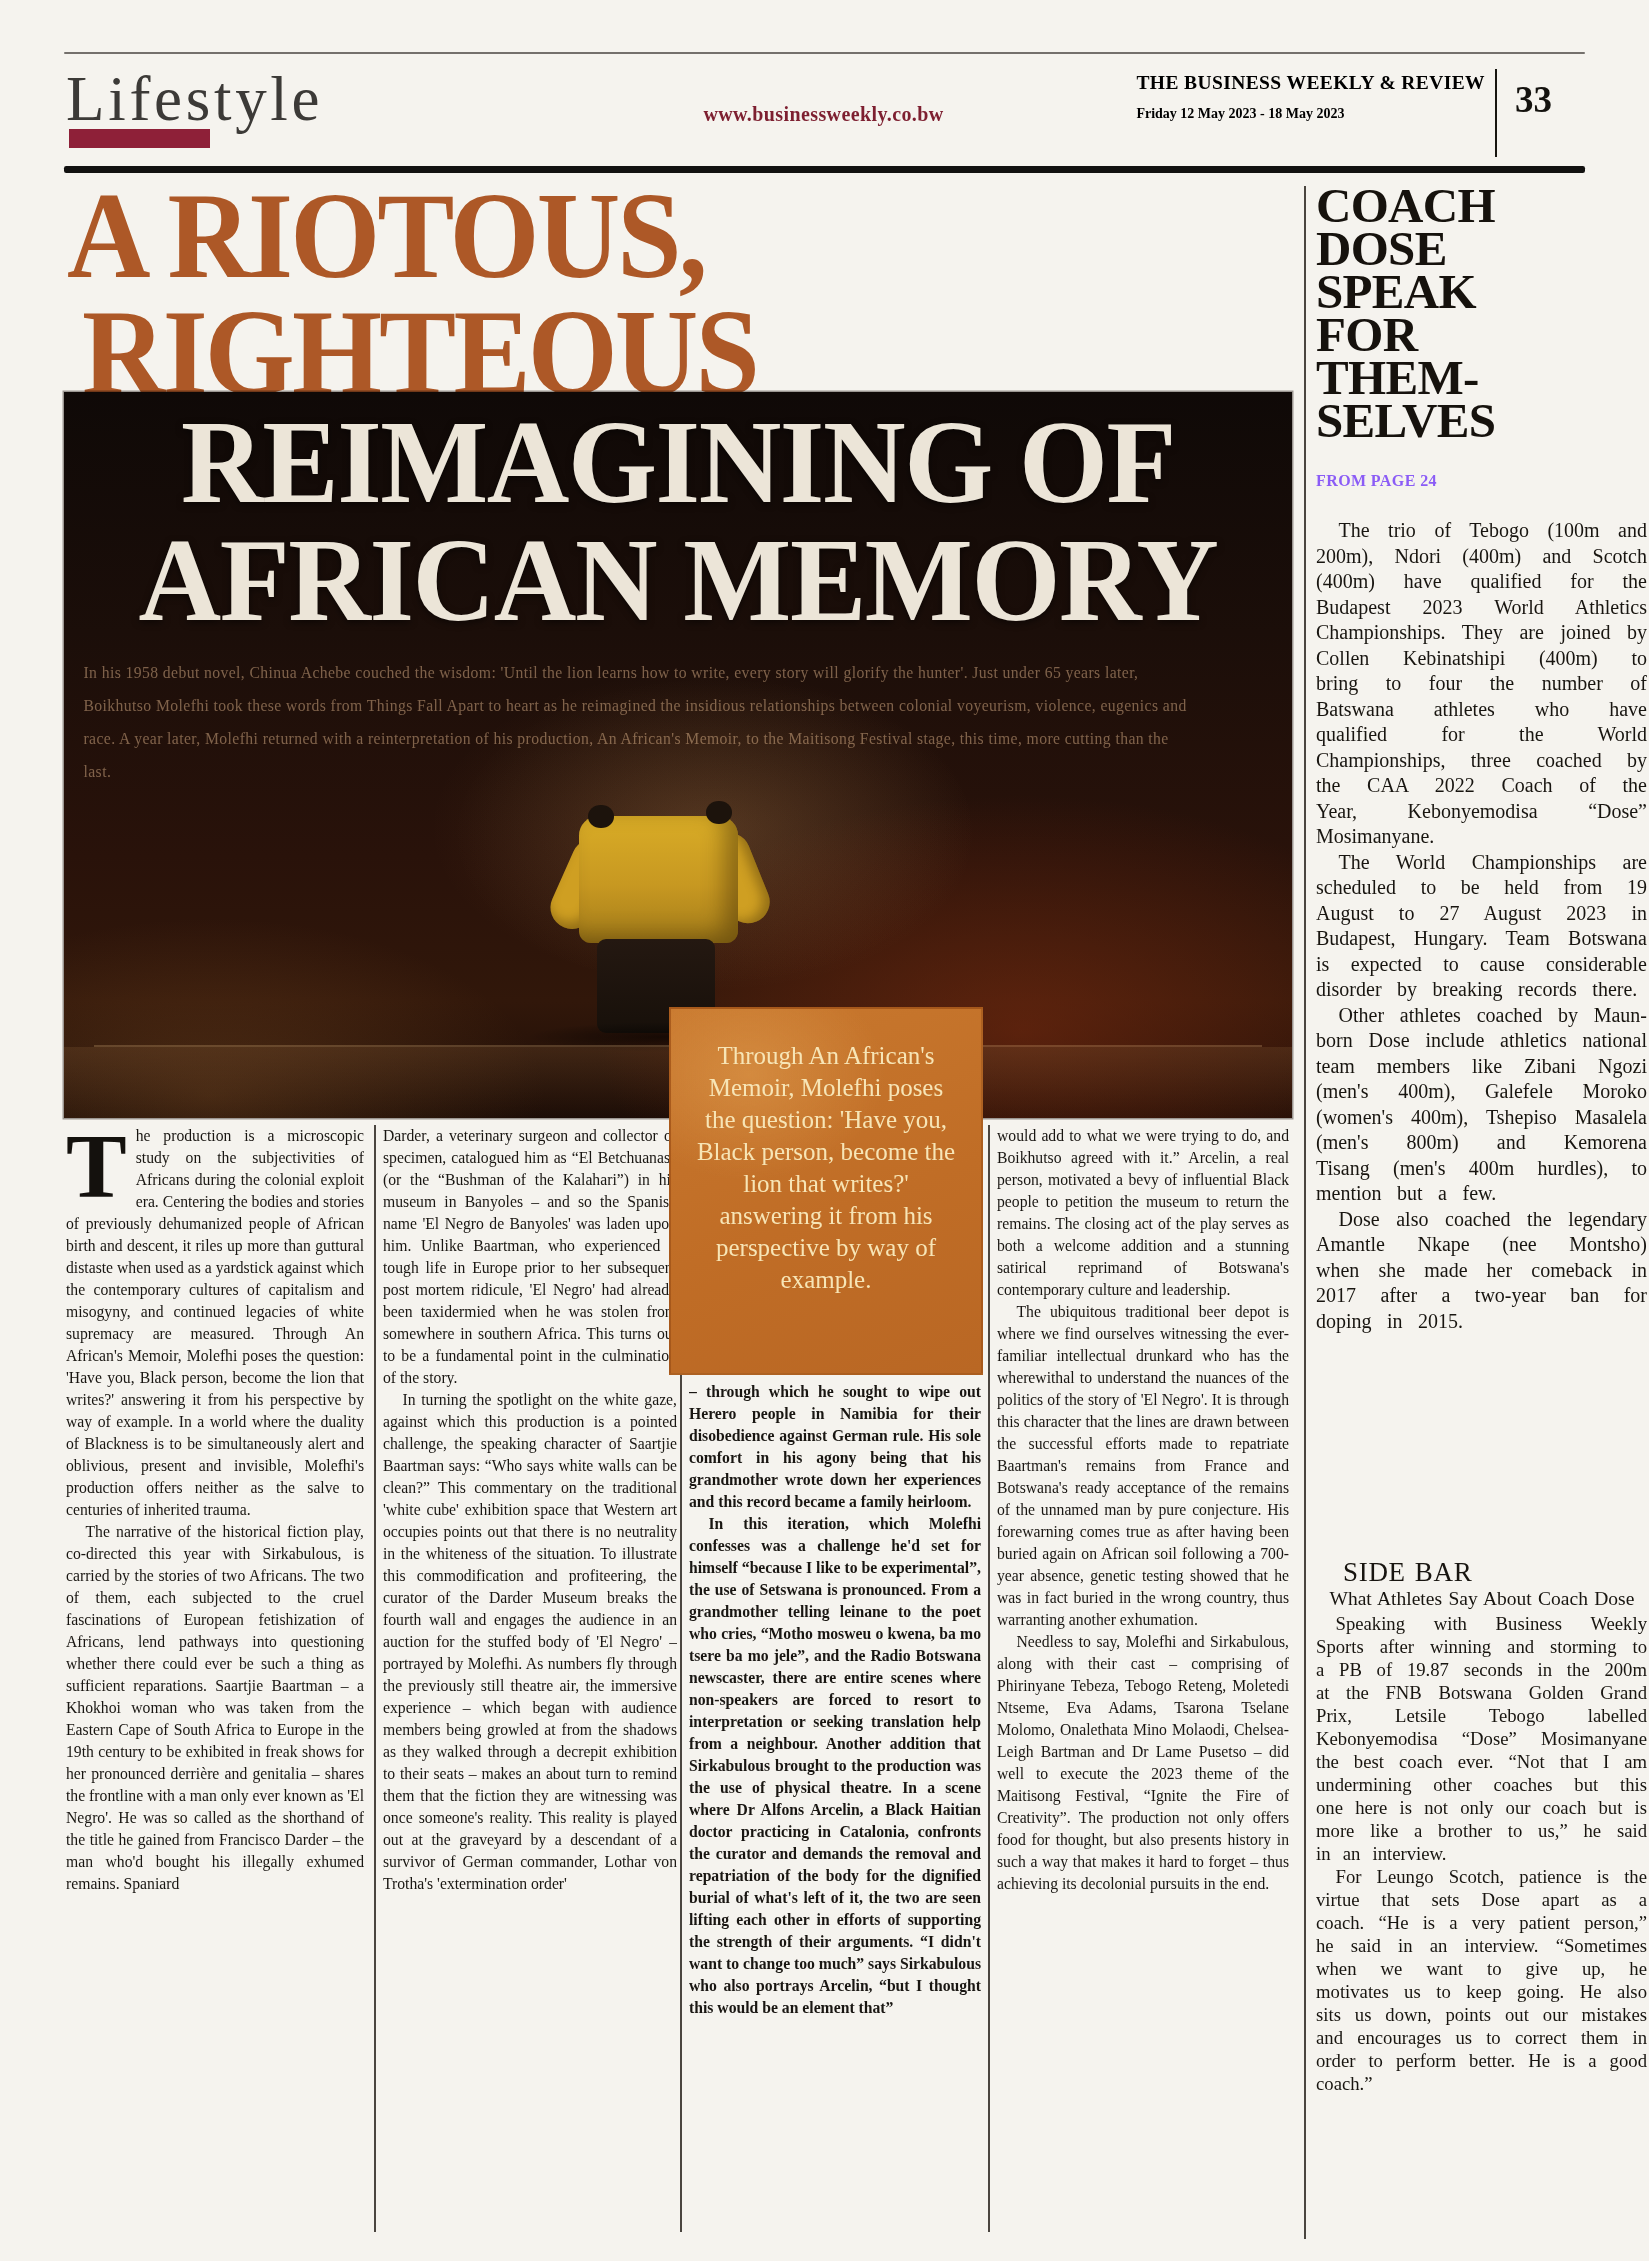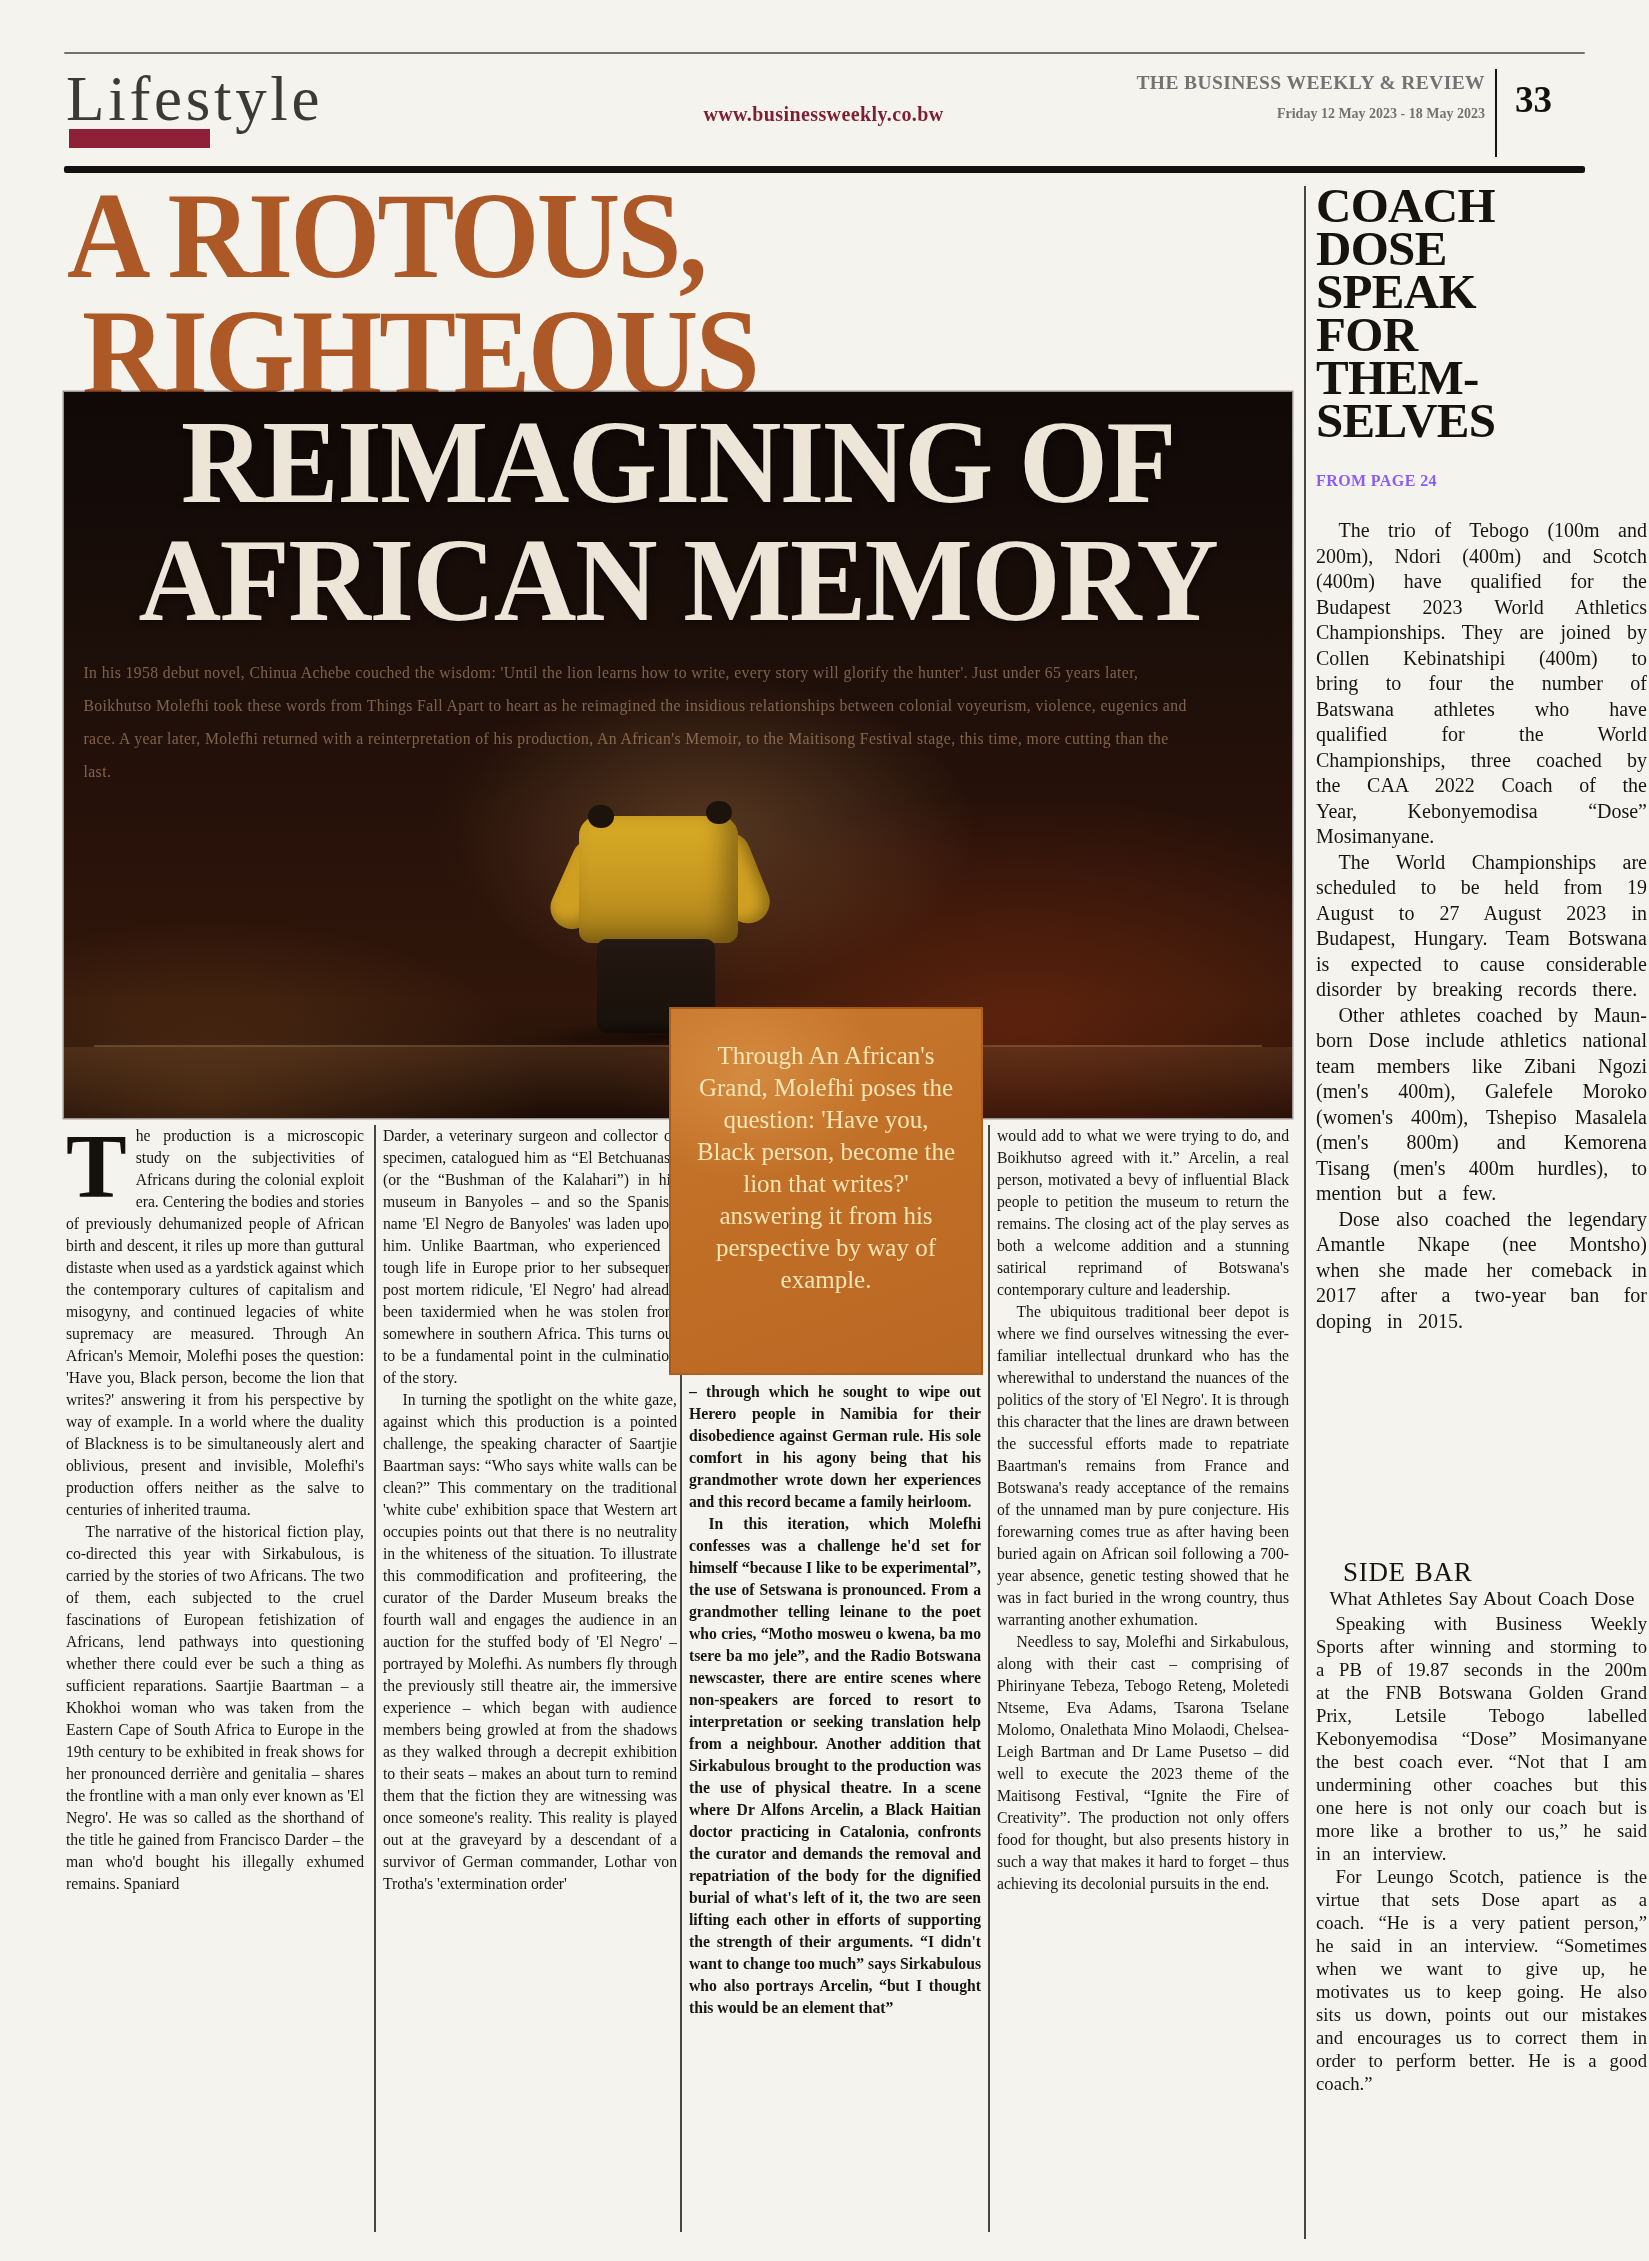--- a/index.html
+++ b/index.html
@@ -6,21 +6,21 @@
   body{
     width:1650px;height:2261px;position:relative;overflow:hidden;
     background:#f5f3ee;
     font-family:"Liberation Serif", serif;color:#1a1712;
   }
   
   .rule-thin{position:absolute;left:64px;top:52px;width:1521px;height:2.2px;background:#2e2a26;opacity:.65;border-radius:1.5px;}
   .section-label{position:absolute;left:66px;top:63px;font-size:63px;letter-spacing:3.7px;color:#3c3a37;}
   .section-bar{position:absolute;left:69px;top:129px;width:141px;height:18.7px;background:#8e2038;}
   .site{position:absolute;left:614px;top:103px;width:419px;text-align:center;font-size:20px;font-weight:700;color:#7d1f30;letter-spacing:0.4px;}
-  .mast{position:absolute;right:165px;top:72px;text-align:right;color:#737373;}
+  .mast{position:absolute;right:165px;top:72px;text-align:left;color:#000000;}
   .mast .m1{font-size:19.5px;font-weight:700;letter-spacing:0.4px;}
   .mast .m2{font-size:14px;font-weight:700;margin-top:12px;}
   .pgdiv{position:absolute;left:1495px;top:69px;width:2.2px;height:88px;background:#17150f;}
   .pageno{position:absolute;left:1515px;top:78px;font-size:37px;font-weight:700;color:#14120e;}
   .rule-heavy{position:absolute;left:64px;top:166px;width:1521px;height:6.7px;background:#121110;border-radius:2.2px;}
   
   .kicker{position:absolute;font-weight:700;color:#ad5827;font-size:123px;line-height:1;letter-spacing:-3px;
     transform:scaleX(.94);transform-origin:left top;white-space:nowrap;}
   
   .banner{position:absolute;left:64px;top:392px;width:1228px;height:726px;overflow:hidden;
@@ -110,21 +110,21 @@
     <div class="perf-torso"></div>
     <div class="perf-hand hand-l"></div>
     <div class="perf-hand hand-r"></div>
     <div class="perf-legs"></div>
     <div class="perf-shadow"></div>
   </div>
   <div class="stage-edge"></div>
   <div class="stage-floor"></div>
 </div>
 
-<div class="pq">Through An African's Grand, Molefhi poses the question: 'Have you, Black person, become the lion that writes?' answering it from his perspective by way of example.</div>
+<div class="pq">Through An African's Memoir, Molefhi poses the question: 'Have you, Black person, become the lion that writes?' answering it from his perspective by way of example.</div>
 
 <div class="vline" style="left:374px;top:1125px;height:1107px;"></div>
 <div class="vline" style="left:680px;top:1125px;height:1107px;"></div>
 <div class="vline" style="left:988px;top:1125px;height:1107px;"></div>
 <div class="vline" style="left:1304px;top:186px;height:2053px;width:2.2px;"></div>
 
 <div class="bodycol" style="left:66px;top:1125px;width:298px;height:1107px;">
   <span class="dropcap">T</span>
   <p>he production is a microscopic study on the subjectivities of Africans during the colonial exploit era. Centering the bodies and stories of previously dehumanized people of African birth and descent, it riles up more than guttural distaste when used as a yardstick against which the contemporary cultures of capitalism and misogyny, and continued legacies of white supremacy are measured. Through An African's Memoir, Molefhi poses the question: 'Have you, Black person, become the lion that writes?' answering it from his perspective by way of example. In a world where the duality of Blackness is to be simultaneously alert and oblivious, present and invisible, Molefhi's production offers neither as the salve to centuries of inherited trauma.</p>
   <p class="ind">The narrative of the historical fiction play, co-directed this year with Sirkabulous, is carried by the stories of two Africans. The two of them, each subjected to the cruel fascinations of European fetishization of Africans, lend pathways into questioning whether there could ever be such a thing as sufficient reparations. Saartjie Baartman – a Khokhoi woman who was taken from the Eastern Cape of South Africa to Europe in the 19th century to be exhibited in freak shows for her pronounced derrière and genitalia – shares the frontline with a man only ever known as 'El Negro'. He was so called as the shorthand of the title he gained from Francisco Darder – the man who'd bought his illegally exhumed remains. Spaniard</p>

